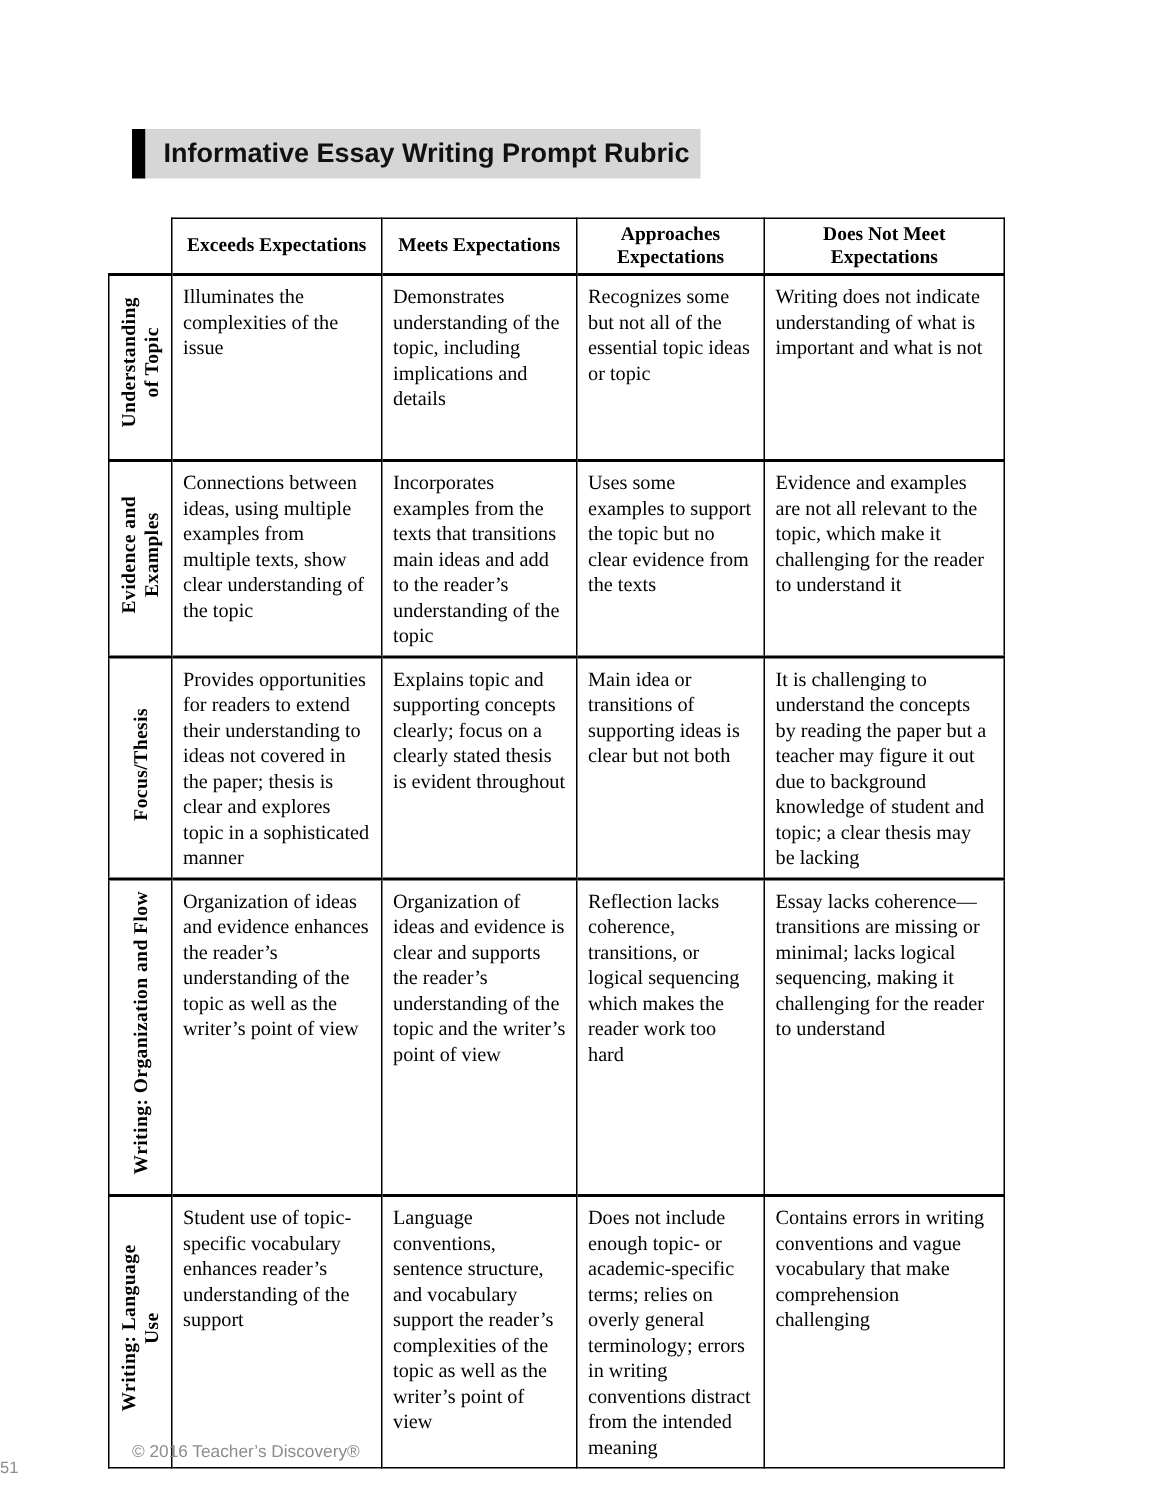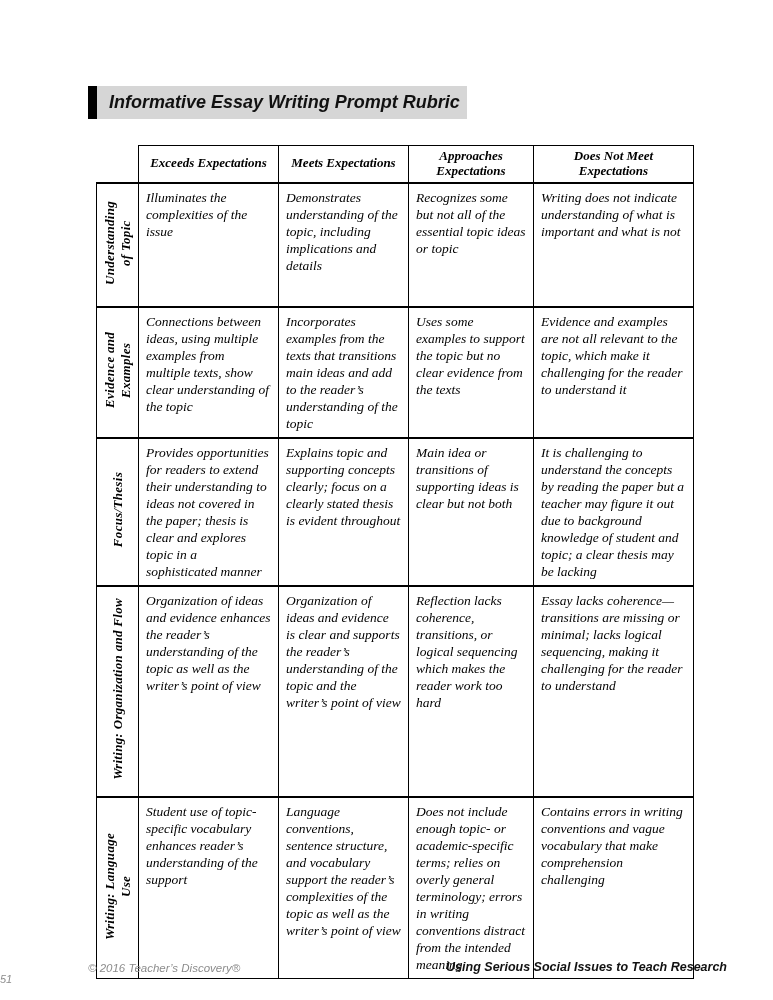--- a/index.html
+++ b/index.html
@@ -5,21 +5,20 @@
   * { margin: 0; padding: 0; box-sizing: border-box; }
   html, body { background: #ffffff; }
   .page {
     position: relative;
     width: 773px;
     height: 1000px;
     background: #ffffff;
     font-family: "Liberation Serif", serif;
     color: #000;
     overflow: hidden;
-    font-style: italic;
   }
 
   
   .title-bar {
     position: absolute;
     left: 88px;
     top: 86px;
     height: 33px;
     display: flex;
     align-items: stretch;
@@ -37,21 +36,21 @@
     color: #111;
     line-height: 33px;
     padding-left: 12px;
     white-space: nowrap;
     overflow: hidden;
   }
 
   
   table.rubric {
     position: absolute;
-    left: 96px;
+    left: 72px;
     top: 145px;
     width: 597px;
     border-collapse: collapse;
     table-layout: fixed;
   }
   .rubric th, .rubric td {
     border: 1px solid #000000;
   }
   .rubric tbody th, .rubric tbody td {
     border-top-width: 2px;
@@ -209,16 +208,15 @@
         <td>Language conventions, sentence structure, and vocabulary support the reader’s complexities of the topic as well as the writer’s point of view</td>
         <td>Does not include enough topic- or academic-specific terms; relies on overly general terminology; errors in writing conventions distract from the intended meaning</td>
         <td>Contains errors in writing conventions and vague vocabulary that make comprehension challenging</td>
       </tr>
     </tbody>
   </table>
 
   <div class="footer">
     <span class="f-copy">© 2016 Teacher’s Discovery®</span>
     <span class="f-page">51</span>
-    <span class="f-book">Using Serious Social Issues to Teach Research</span>
   </div>
 
 </div>
 
 </body></html>

